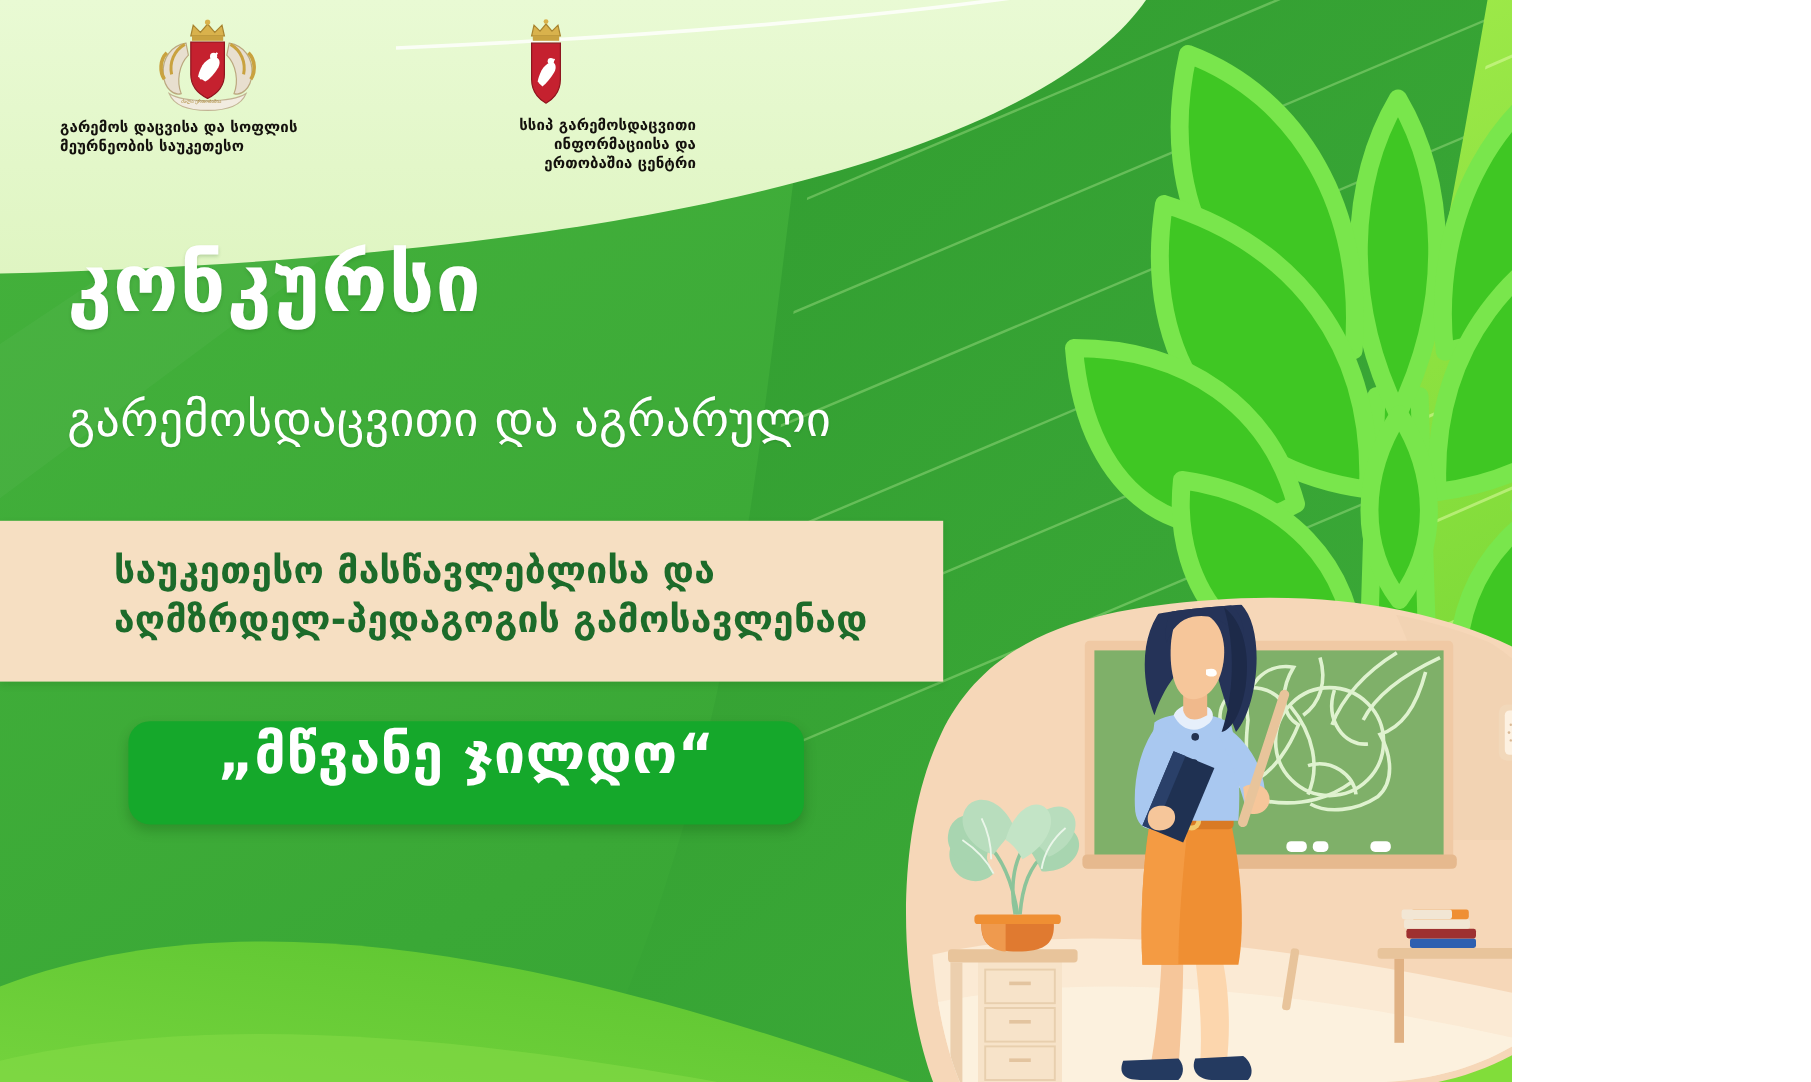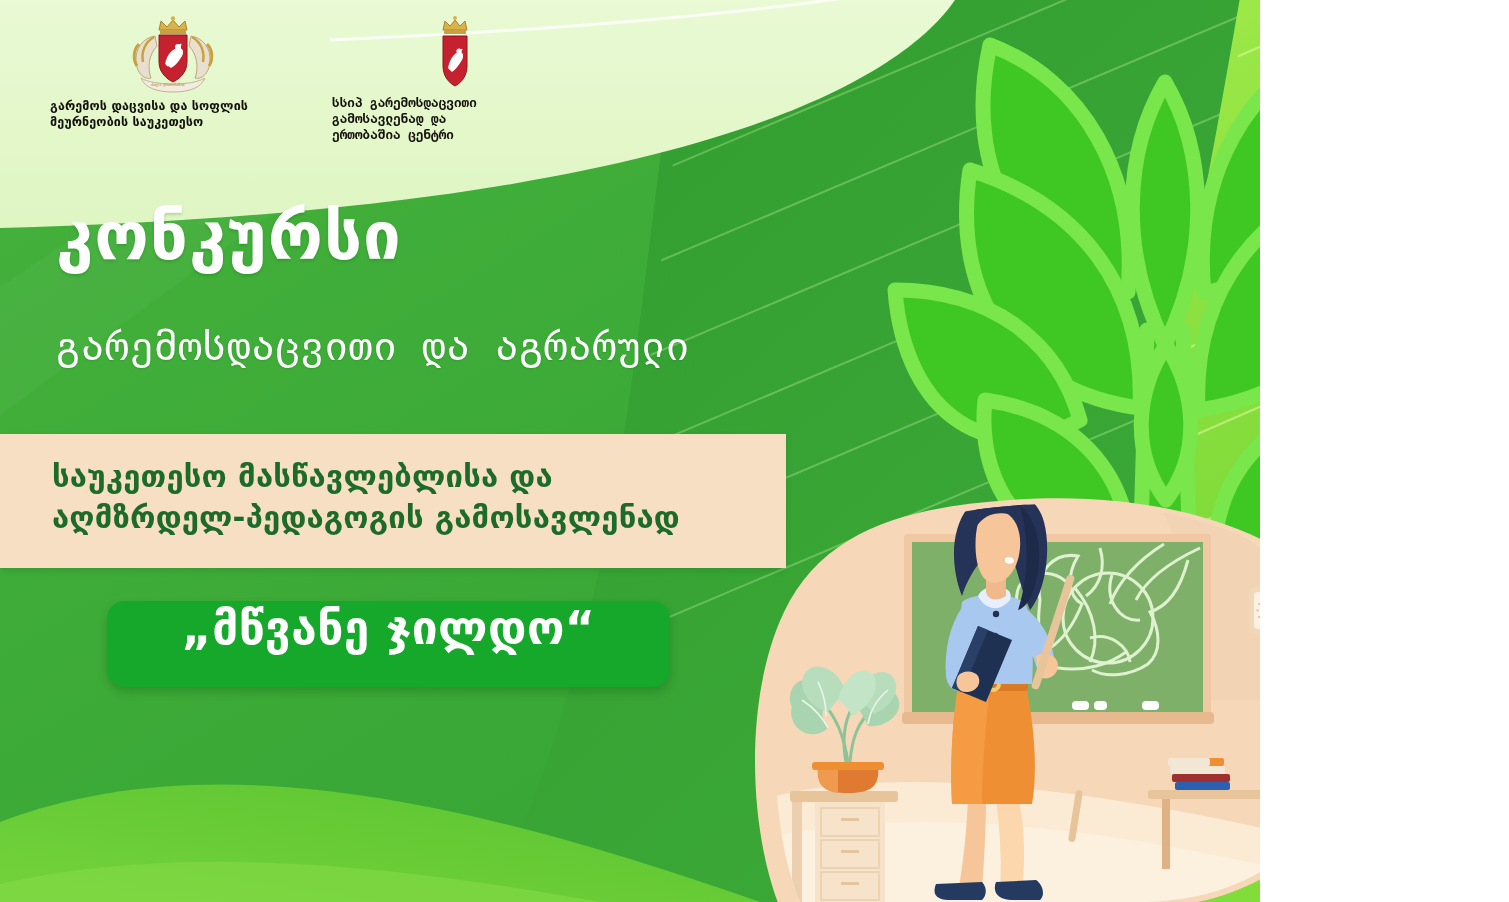--- a/index.html
+++ b/index.html
@@ -23,49 +23,48 @@
   .logo-caption{
     margin-top:4px;
     font-size:12.5px;
     font-weight:bold;
     line-height:1.28;
     color:#14110d;
     letter-spacing:0.1px;
     text-align:left;
   }
   .logo-block.a .logo-caption{text-align:left;padding-left:2px;}
-  .logo-block.b .logo-caption{text-align:left;padding-left:2px;font-family:Liberation Mono, monospace;}
+  .logo-block.b .logo-caption{text-align:right;padding-left:2px;}
 
   
   .headline{
     position:absolute;left:56px;top:203px;z-index:45;
     font-size:67px;font-weight:bold;color:#ffffff;
     letter-spacing:1px;line-height:1.0;
     text-shadow:0 2px 3px rgba(0,60,0,0.18);
   }
   .subhead{
     position:absolute;left:56px;top:323px;z-index:45;
     font-size:40px;color:#ffffff;line-height:1.35;
     font-weight:400;letter-spacing:0.3px;
     text-shadow:0 1px 2px rgba(0,60,0,0.15);
-    font-family:Liberation Mono, monospace;
   }
   .subhead div{white-space:nowrap;}
 
   .beige-banner{
     position:absolute;left:0;top:434px;width:786px;height:134px;z-index:45;
     background:#f6dfc2;
     box-shadow:0 3px 6px rgba(0,50,0,0.12);
   }
   .beige-banner .bb-inner{
     padding:22px 0 0 52px;
     font-size:31px;color:#1c6b2a;font-weight:bold;
     line-height:1.33;letter-spacing:0.2px;
   }
-  .beige-banner .bb-inner div{white-space:nowrap;}
+  .beige-banner .bb-inner div{white-space:nowrap;margin-left:43px;}
 
   .badge{
     position:absolute;left:107px;top:601px;width:563px;height:86px;z-index:45;
     background:#15a82b;
     border-radius:18px;
     box-shadow:0 5px 10px rgba(0,60,0,0.22);
     display:flex;align-items:flex-start;justify-content:center;
   }
   .badge span{
     font-size:46px;font-weight:bold;color:#ffffff;letter-spacing:0.5px;
@@ -429,21 +428,21 @@
 
           <path d="M14 22 L38 22 L38 52 C38 64 30 70 26 72 C22 70 14 64 14 52 Z" fill="#c5212f" stroke="#8e161f" stroke-width="1"></path>
 
           <path d="M19 54 C21 44 26 38 31 38 C34 38 35 42 33 46 C30 51 26 56 23 58 Z" fill="#ffffff"></path>
           <circle cx="30" cy="37" r="2.6" fill="#ffffff"></circle>
           <path d="M21 56 L33 35" stroke="#ffffff" stroke-width="1.4"></path>
         </svg>
       </div>
       <div class="logo-caption">
         <div>სსიპ გარემოსდაცვითი</div>
-        <div>გამოსავლენად და</div>
+        <div>ინფორმაციისა და</div>
         <div>ერთობაშია ცენტრი</div>
       </div>
     </div>
 
   </div>
 
   <div class="headline">კონკურსი</div>
 
   <div class="subhead">
     <div>გარემოსდაცვითი და აგრარული</div>

